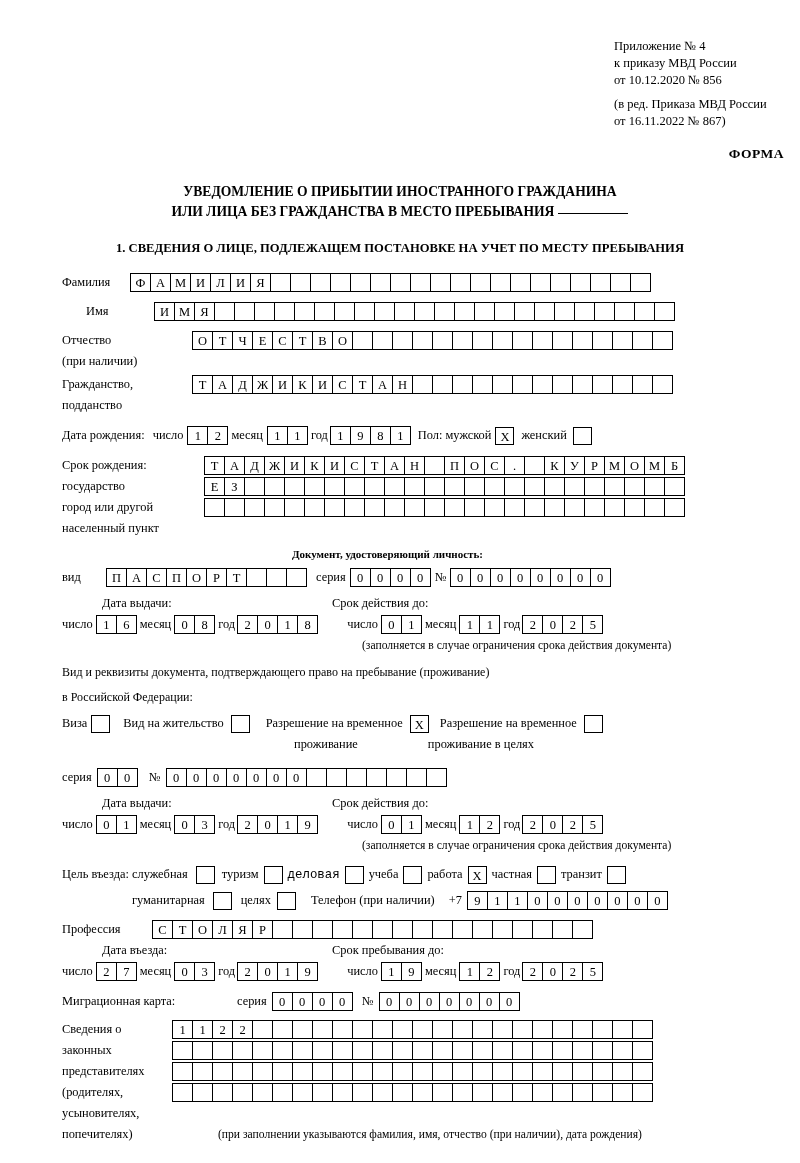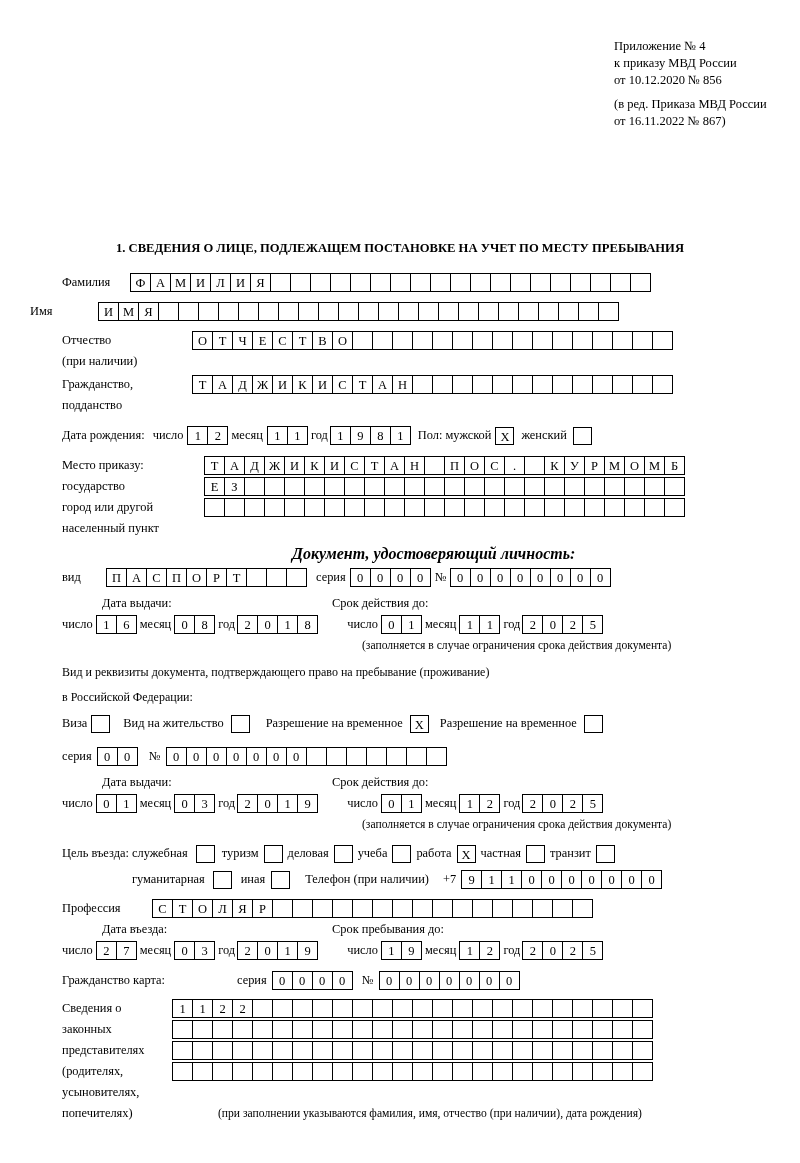--- a/index.html
+++ b/index.html
@@ -112,21 +112,26 @@
 
   <div class="hdr">
     <div>Приложение № 4</div>
     <div>к приказу МВД России</div>
     <div>от 10.12.2020 № 856</div>
     <div class="gap"></div>
     <div>(в ред. Приказа МВД России</div>
     <div>от 16.11.2022 № 867)</div>
   </div>
 
-
+  <div class="forma">ФОРМА</div>
+
+  <div class="title">
+    <div>УВЕДОМЛЕНИЕ О ПРИБЫТИИ ИНОСТРАННОГО ГРАЖДАНИНА</div>
+    <div><span>ИЛИ ЛИЦА БЕЗ ГРАЖДАНСТВА В МЕСТО ПРЕБЫВАНИЯ</span><span class="ul"></span></div>
+  </div>
 
   <div class="section1">1. СВЕДЕНИЯ О ЛИЦЕ, ПОДЛЕЖАЩЕМ ПОСТАНОВКЕ НА УЧЕТ ПО МЕСТУ ПРЕБЫВАНИЯ</div>
 
   <div class="form">
 
     <div class="row" style="margin-left:62px;">
       <span class="lbl" style="width:68px;">Фамилия</span>
       <span class="boxes" id="surname-boxes">
           <span class="cell">Ф</span>
           <span class="cell">А</span>
@@ -150,21 +155,21 @@
           <span class="cell"></span>
           <span class="cell"></span>
           <span class="cell"></span>
           <span class="cell"></span>
           <span class="cell"></span>
           <span class="cell"></span>
           <span class="cell"></span>
         </span>
     </div>
 
-    <div class="row" style="margin-left:30px;margin-top:8px;">
+    <div class="row" style="margin-left:86px;margin-top:8px;">
       <span class="lbl" style="width:68px;">Имя</span>
       <span class="boxes" id="name-boxes">
           <span class="cell">И</span>
           <span class="cell">М</span>
           <span class="cell">Я</span>
           <span class="cell"></span>
           <span class="cell"></span>
           <span class="cell"></span>
           <span class="cell"></span>
           <span class="cell"></span>
@@ -275,21 +280,21 @@
           <span class="cell">8</span>
           <span class="cell">1</span>
         </span>
       <span class="lbl" style="margin-left:8px;">Пол: мужской</span>
       <span class="cell chk" style="margin-left:4px;">X</span>
       <span class="lbl" style="margin-left:8px;">женский</span>
       <span class="cell chk" style="margin-left:6px;"></span>
     </div>
 
     <div class="row" style="margin-left:62px;margin-top:9px;">
-      <span class="lbl" style="width:142px;">Место приказу:</span>
+      <span class="lbl" style="width:142px;">Срок рождения:</span>
       <span class="boxes" id="birthplace-1">
           <span class="cell">Т</span>
           <span class="cell">А</span>
           <span class="cell">Д</span>
           <span class="cell">Ж</span>
           <span class="cell">И</span>
           <span class="cell">К</span>
           <span class="cell">И</span>
           <span class="cell">С</span>
           <span class="cell">Т</span>
@@ -366,21 +371,21 @@
           <span class="cell"></span>
           <span class="cell"></span>
           <span class="cell"></span>
         </span>
     </div>
     <div class="row" style="margin-left:62px;">
       <span class="lbl">населенный пункт</span>
     </div>
 
     <div class="row" style="margin-left:62px;margin-top:4px;">
-      <span class="lbl bold small" style="margin-left:230px;font-size:16px;font-style:italic;">Документ, удостоверяющий личность:</span>
+      <span class="lbl bold small" style="margin-left:230px;font-size:11px;">Документ, удостоверяющий личность:</span>
     </div>
     <div class="row" style="margin-left:62px;margin-top:3px;">
       <span class="lbl" style="width:44px;">вид</span>
       <span class="boxes" id="doc-kind">
           <span class="cell">П</span>
           <span class="cell">А</span>
           <span class="cell">С</span>
           <span class="cell">П</span>
           <span class="cell">О</span>
           <span class="cell">Р</span>
@@ -463,20 +468,24 @@
     <div class="row" style="margin-left:62px;margin-top:5px;">
       <span class="lbl">Виза</span>
       <span class="cell chk" style="margin-left:4px;"></span>
       <span class="lbl" style="margin-left:14px;">Вид на жительство</span>
       <span class="cell chk" style="margin-left:7px;"></span>
       <span class="lbl" style="margin-left:17px;">Разрешение на временное</span>
       <span class="cell chk" style="margin-left:7px;">X</span>
       <span class="lbl" style="margin-left:12px;">Разрешение на временное</span>
       <span class="cell chk" style="margin-left:7px;"></span>
     </div>
+    <div class="row" style="margin-left:62px;">
+      <span class="lbl" style="margin-left:232px;">проживание</span>
+      <span class="lbl" style="margin-left:70px;">проживание в целях</span>
+    </div>
 
     <div class="row" style="margin-left:62px;margin-top:12px;">
       <span class="lbl">серия</span>
       <span class="boxes" id="permit-series" style="margin-left:5px;">
           <span class="cell">0</span>
           <span class="cell">0</span>
         </span>
       <span class="lbl" style="margin-left:12px;">№</span>
       <span class="boxes" id="permit-number" style="margin-left:5px;">
           <span class="cell">0</span>
@@ -538,35 +547,35 @@
     </div>
     <div class="row" style="margin-left:62px;">
       <span class="lbl small" style="margin-left:300px;">(заполняется в случае ограничения срока действия документа)</span>
     </div>
 
     <div class="row" style="margin-left:62px;margin-top:8px;">
       <span class="lbl">Цель въезда: служебная</span>
       <span class="cell chk" style="margin-left:8px;"></span>
       <span class="lbl" style="margin-left:8px;">туризм</span>
       <span class="cell chk" style="margin-left:5px;"></span>
-      <span class="lbl" style="margin-left:6px;">деловая</span>
+      <span class="lbl" style="margin-left:6px;font-family:Liberation Mono, monospace;">деловая</span>
       <span class="cell chk" style="margin-left:5px;"></span>
       <span class="lbl" style="margin-left:6px;">учеба</span>
       <span class="cell chk" style="margin-left:5px;"></span>
       <span class="lbl" style="margin-left:6px;text-align:center;">работа</span>
       <span class="cell chk" style="margin-left:5px;">X</span>
       <span class="lbl" style="margin-left:6px;">частная</span>
       <span class="cell chk" style="margin-left:5px;"></span>
       <span class="lbl" style="margin-left:6px;">транзит</span>
       <span class="cell chk" style="margin-left:5px;"></span>
     </div>
     <div class="row" style="margin-left:62px;margin-top:5px;">
       <span class="lbl" style="margin-left:70px;">гуманитарная</span>
       <span class="cell chk" style="margin-left:8px;"></span>
-      <span class="lbl" style="margin-left:10px;">иная</span>
+      <span class="lbl" style="margin-left:10px;">целях</span>
       <span class="cell chk" style="margin-left:6px;"></span>
       <span class="lbl" style="margin-left:16px;">Телефон (при наличии)</span>
       <span class="lbl" style="margin-left:14px;">+7</span>
       <span class="boxes" id="phone-boxes" style="margin-left:5px;">
           <span class="cell">9</span>
           <span class="cell">1</span>
           <span class="cell">1</span>
           <span class="cell">0</span>
           <span class="cell">0</span>
           <span class="cell">0</span>
@@ -640,21 +649,21 @@
       <span class="lbl" style="margin-left:4px;">год</span>
       <span class="boxes" id="stay-year" style="margin-left:2px;">
           <span class="cell">2</span>
           <span class="cell">0</span>
           <span class="cell">2</span>
           <span class="cell">5</span>
         </span>
     </div>
 
     <div class="row" style="margin-left:62px;margin-top:9px;">
-      <span class="lbl" style="width:175px;">Гражданство карта:</span>
+      <span class="lbl" style="width:175px;">Миграционная карта:</span>
       <span class="lbl">серия</span>
       <span class="boxes" id="migration-series" style="margin-left:5px;">
           <span class="cell">0</span>
           <span class="cell">0</span>
           <span class="cell">0</span>
           <span class="cell">0</span>
         </span>
       <span class="lbl" style="margin-left:10px;">№</span>
       <span class="boxes" id="migration-number" style="margin-left:5px;">
           <span class="cell">0</span>

